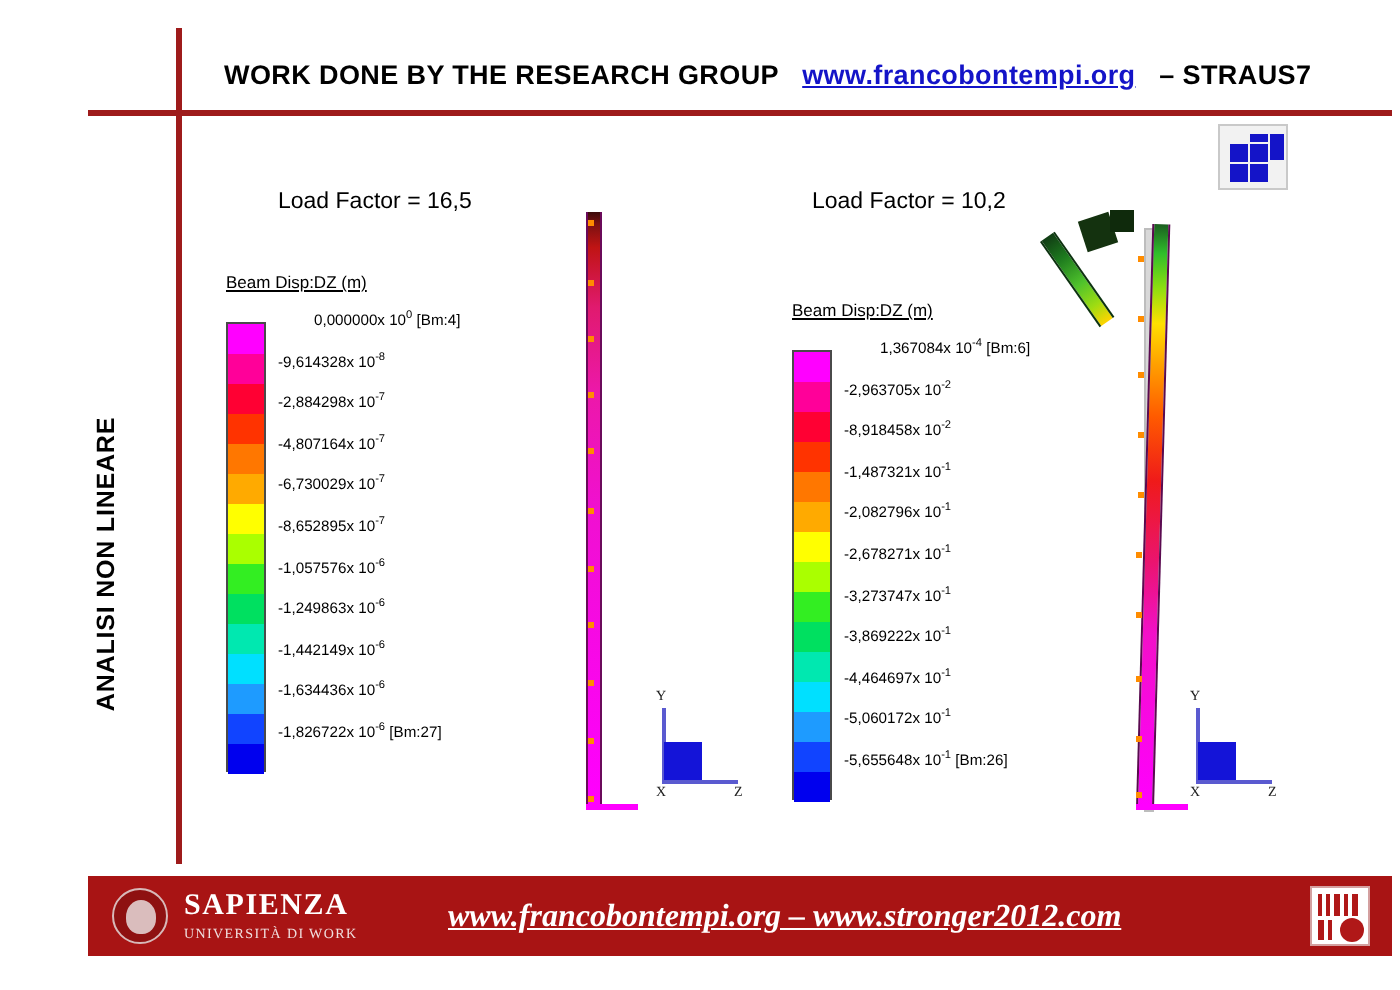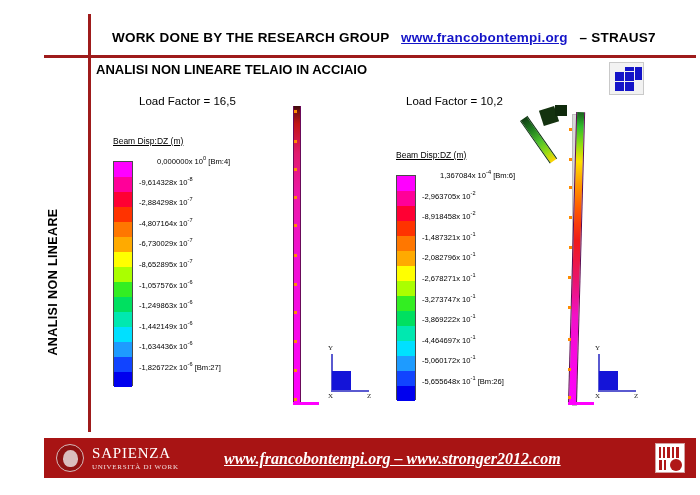--- a/index.html
+++ b/index.html
@@ -122,21 +122,21 @@
     border:1px solid #d8b9b9;
     box-sizing:border-box;
   }
   .sap-seal::after{
     content:"";position:absolute;left:6px;top:5px;width:15px;height:17px;
     background:#e8dcdc;border-radius:50% 50% 45% 45%;opacity:.85;
   }
   .sap-name{
     position:absolute;left:48px;top:8px;
     color:#ffffff;font-family:"Liberation Serif",serif;
-    font-size:15px;letter-spacing:.8px;line-height:1;
+    font-size:15px;letter-spacing:.8px;line-height:1;font-weight:bold;
   }
   .sap-sub{
     position:absolute;left:48px;top:25px;
     color:#f0dede;font-family:"Liberation Serif",serif;
     font-size:7px;letter-spacing:.7px;
   }
   .foot-link{
     position:absolute;left:180px;top:12px;
     color:#ffffff;font-family:"Liberation Serif",serif;
     font-style:italic;font-weight:bold;font-size:16px;
@@ -161,21 +161,20 @@
   <div class="hdr-title">
     <span>WORK DONE BY THE RESEARCH GROUP</span>
     <span>&nbsp;</span>
     <a class="hdr-link" href="#">www.francobontempi.org</a>
     <span>&nbsp;</span>
     <span>– STRAUS7</span>
   </div>
 
   <div class="side-label">ANALISI NON LINEARE</div>
 
-  <div class="content-title">ANALISI NON LINEARE TELAIO IN ACCIAIO</div>
 
   <div class="grid-icon">
     <i style="left:5px;top:9px;width:9px;height:9px;"></i>
     <i style="left:15px;top:9px;width:9px;height:9px;"></i>
     <i style="left:15px;top:4px;width:9px;height:4px;"></i>
     <i style="left:25px;top:4px;width:7px;height:13px;"></i>
     <i style="left:5px;top:19px;width:9px;height:9px;"></i>
     <i style="left:15px;top:19px;width:9px;height:9px;"></i>
   </div>
 

